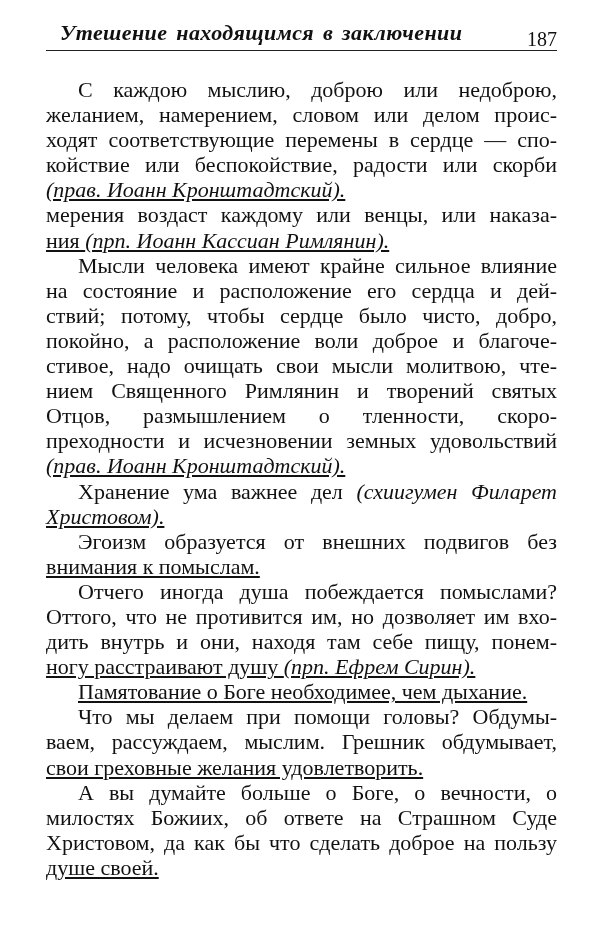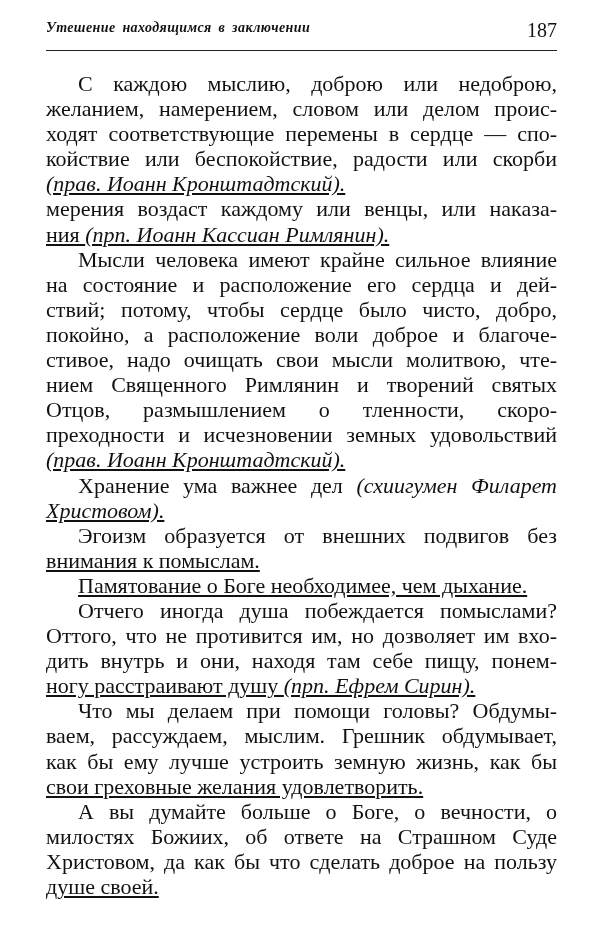--- a/index.html
+++ b/index.html
@@ -1,24 +1,24 @@
 <!DOCTYPE html>
 <html><head>
 <meta charset="utf-8">
 <style>
   html, body { margin: 0; padding: 0; background: #ffffff; }
   body { width: 600px; height: 938px; position: relative; overflow: hidden;
          font-family: "Liberation Serif", "DejaVu Serif", serif; color: #111; }
   .header { position: absolute; left: 46px; top: 18px; width: 511px; height: 30px; }
-  .running-title { position: absolute; left: 0; top: 2px; font-style: italic; font-weight: bold;
-                   font-size: 14px; letter-spacing: 0.4px; word-spacing: 3px; }
-  .page-number { position: absolute; right: 0; top: 1px; font-size: 20px; }
+  .running-title { position: absolute; left: 14px; top: 2px; font-style: italic; font-weight: bold;
+                   font-size: 22px; letter-spacing: 0.4px; word-spacing: 3px; }
+  .page-number { position: absolute; right: 0; top: 10px; font-size: 20px; }
   .rule { position: absolute; left: 46px; top: 50px; width: 511px; height: 0;
           border-top: 1.6px solid #222; }
-  .body { position: absolute; left: 46px; top: 71px; width: 511px; }
+  .body { position: absolute; left: 46px; top: 77px; width: 511px; }
   .line { display: block; height: 25.1px; line-height: 25.1px; font-size: 22px;
           white-space: nowrap; text-align: justify; text-align-last: justify; }
   .line.last { text-align-last: left; text-decoration: underline; }
   .line.indent { padding-left: 32px; }
   .cite { font-style: italic; }
 </style>
 </head>
 <body>
 
 <div class="header">
@@ -52,32 +52,31 @@
     </div>
     <div>
       <span class="line indent"><span>Хранение ума важнее дел </span><span class="cite">(схиигумен Филарет</span></span>
       <span class="line last"><span class="cite">Христовом).</span></span>
     </div>
     <div>
       <span class="line indent"><span>Эгоизм образуется от внешних подвигов без</span></span>
       <span class="line last"><span>внимания к помыслам.</span></span>
     </div>
     <div>
-      <span class="line indent last"><span>Памятование о Боге необходимее, чем дыхание.</span></span>
-    </div>
-    <div>
       <span class="line indent"><span>Отчего иногда душа побеждается помыслами?</span></span>
       <span class="line"><span>Оттого, что не противится им, но дозволяет им вхо-</span></span>
       <span class="line"><span>дить внутрь и они, находя там себе пищу, понем-</span></span>
       <span class="line last"><span>ногу расстраивают душу </span><span class="cite">(прп. Ефрем Сирин).</span></span>
     </div>
     <div>
+      <span class="line indent last"><span>Памятование о Боге необходимее, чем дыхание.</span></span>
+    </div>
+    <div>
       <span class="line indent"><span>Что мы делаем при помощи головы? Обдумы-</span></span>
       <span class="line"><span>ваем, рассуждаем, мыслим. Грешник обдумывает,</span></span>
-      <span class="line"><span>как бы ему лучше устроить земную жизнь, как бы</span></span>
       <span class="line last"><span>свои греховные желания удовлетворить.</span></span>
     </div>
     <div>
       <span class="line indent"><span>А вы думайте больше о Боге, о вечности, о</span></span>
       <span class="line"><span>милостях Божиих, об ответе на Страшном Суде</span></span>
       <span class="line"><span>Христовом, да как бы что сделать доброе на пользу</span></span>
       <span class="line last"><span>душе своей.</span></span>
     </div>
   </div>
 

